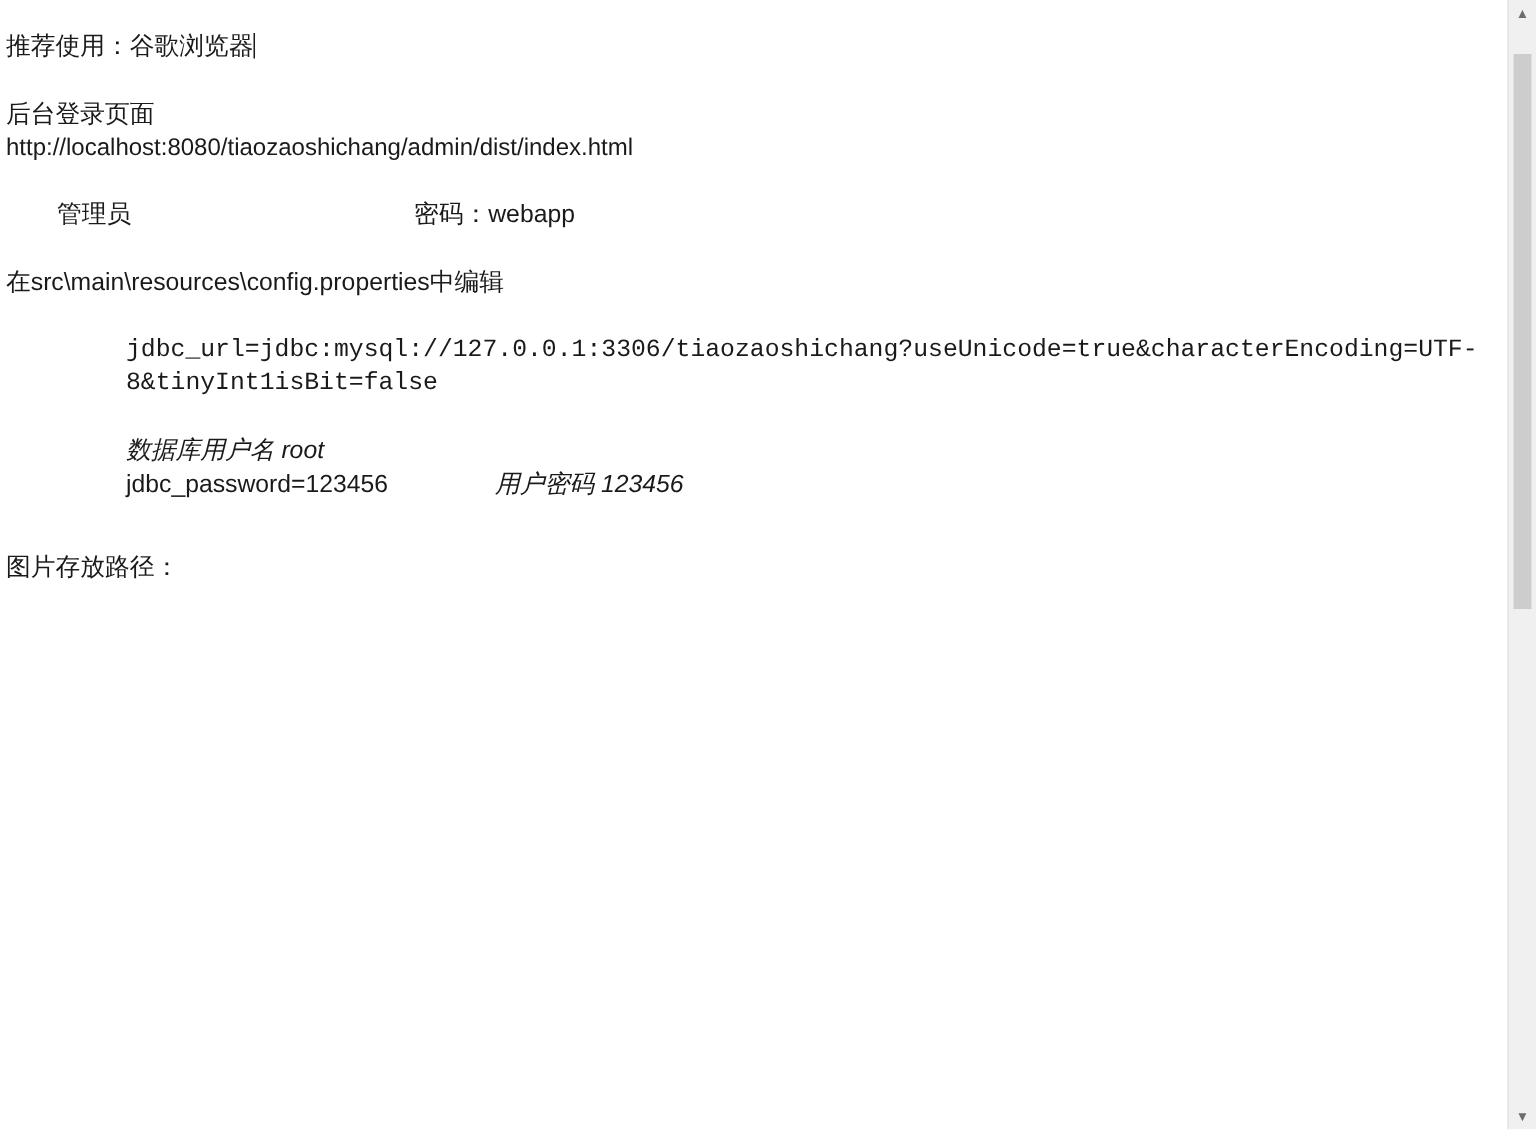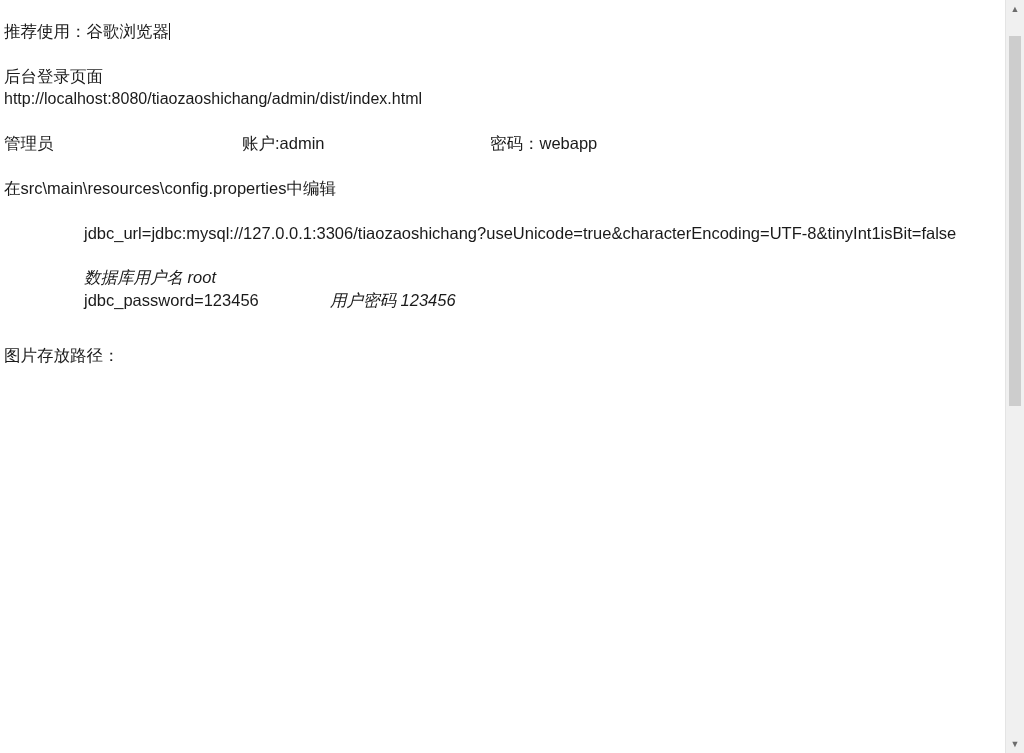--- a/index.html
+++ b/index.html
@@ -47,31 +47,32 @@
   .caret {
     display: inline-block;
     width: 1px;
     height: 17px;
     background: #1a1a1a;
     vertical-align: -3px;
     margin-left: 0px;
   }
   .indent-1 {
     padding-left: 80px;
+    font-family: Liberation Mono, monospace;
   }
   .url-line {
     font-size: 16px;
     line-height: 23px;
   }
   .admin-row {
     display: flex;
     font-size: 16.5px;
     line-height: 23px;
   }
-  .admin-row .col-role { width: 238px; flex: 0 0 238px; }
+  .admin-row .col-role { width: 238px; flex: 0 0 238px; margin-left: 34px; }
   .admin-row .col-acct { width: 248px; flex: 0 0 248px; }
   .admin-row .col-pwd  { flex: 0 0 auto; }
 
   .kv-row {
     display: flex;
     font-size: 16.5px;
     line-height: 23px;
     padding-left: 80px;
   }
   .kv-row .kv-key { width: 246px; flex: 0 0 246px; }
@@ -139,21 +140,20 @@
     <div class="spacer"></div>
 
     <div class="line">后台登录页面</div>
 
     <div class="url-line">http://localhost:8080/tiaozaoshichang/admin/dist/index.html</div>
 
     <div class="spacer"></div>
 
     <div class="admin-row">
       <span class="col-role">管理员</span>
-      <span class="col-acct">账户:admin</span>
       <span class="col-pwd">密码：webapp</span>
     </div>
 
     <div class="spacer"></div>
 
     <div class="line">在src\main\resources\config.properties中编辑</div>
 
     <div class="spacer"></div>
 
     <div class="line indent-1">jdbc_url=jdbc:mysql://127.0.0.1:3306/tiaozaoshichang?useUnicode=true&amp;characterEncoding=UTF-8&amp;tinyInt1isBit=false</div>

